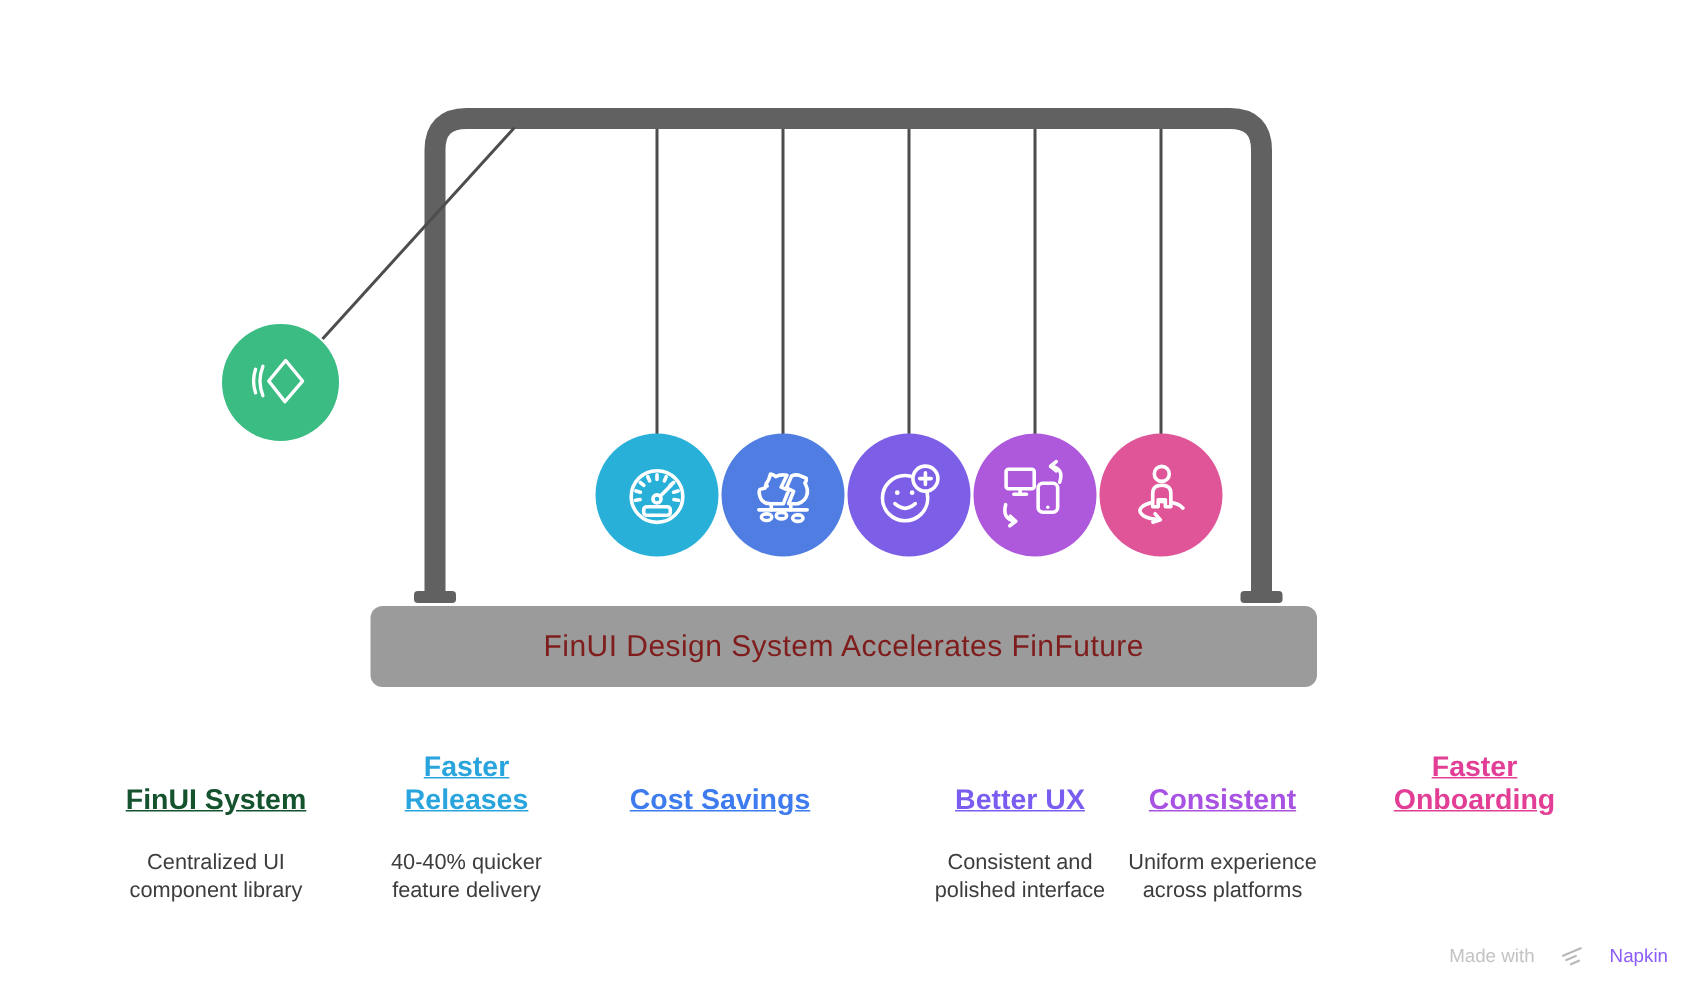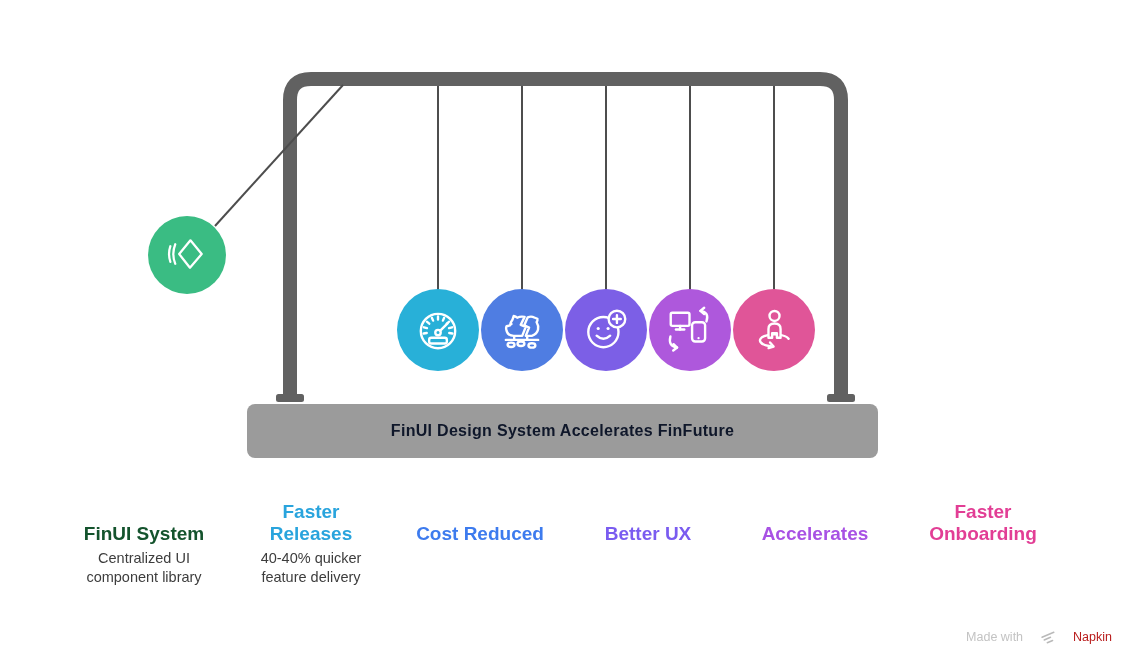--- a/index.html
+++ b/index.html
@@ -16,33 +16,33 @@
   .ball.row{width:82px;height:82px;top:289px}
   .b1{left:397px}.b2{left:481px}.b3{left:565px}.b4{left:649px}.b5{left:733px}
   .icon-svg{stroke:#ffffff;fill:none;stroke-width:2.3;stroke-linecap:round;stroke-linejoin:round}
   .fillball{fill:var(--ball)}
   .dotfill{fill:#ffffff;stroke:none}
   .base{
     position:absolute;left:247px;top:404px;width:631px;height:54px;
     background:var(--base,#9b9b9b);border-radius:8px;
     display:flex;align-items:center;justify-content:center;
   }
-  .base-title{color:#0f172a;font-size:16px;font-weight:bold;letter-spacing:.3px}
+  .base-title{color:#7f1d1d;font-size:20px;font-weight:normal;letter-spacing:.3px}
   .col{position:absolute;top:498px;width:190px;text-align:center}
-  .c1{left:49px}.c2{left:216px}.c3{left:385px}.c4{left:553px}.c5{left:720px}.c6{left:888px}
+  .c1{left:49px}.c2{left:216px}.c3{left:385px}.c4{left:585px}.c5{left:720px}.c6{left:888px}
   .col-title{
     min-height:47px;display:flex;align-items:flex-end;justify-content:center;
-    font-weight:bold;font-size:19px;line-height:22px;white-space:pre-line;
+    font-weight:bold;font-size:19px;line-height:22px;white-space:pre-line;text-decoration:underline;
   }
-  .col-desc{margin-top:4px;font-size:14.5px;line-height:18.5px;color:#3d3d3d;white-space:pre-line}
+  .col-desc{margin-top:21px;font-size:14.5px;line-height:18.5px;color:#3d3d3d;white-space:pre-line}
   .footer{
     position:absolute;right:16px;bottom:10px;display:flex;align-items:center;gap:18px;
     font-size:12.5px;color:#c3c3c3;
   }
-  .footer .brand{color:#b91c1c;font-weight:500}
+  .footer .brand{color:#8b5cf6;font-weight:500}
   .napkin-logo{stroke:#b9b9b9;fill:none;stroke-width:1.5;stroke-linecap:round}
 </style>
 </head>
 <body>
 
 <svg class="frame-svg" width="1128" height="654" viewBox="0 0 1128 654">
   <path class="frame-path" d="M 290 398 L 290 100 Q 290 79 311 79 L 820 79 Q 841 79 841 100 L 841 398"></path>
   <rect class="foot" x="276" y="394" width="28" height="8" rx="2.5"></rect>
   <rect class="foot" x="827" y="394" width="28" height="8" rx="2.5"></rect>
   <line class="string" x1="343" y1="85" x2="215" y2="226"></line>
@@ -128,27 +128,31 @@
   <div class="col-desc">Centralized UI
 component library</div>
 </div>
 <div class="col c2">
   <div class="col-title" style="color: rgb(41, 164, 221);">Faster
 Releases</div>
   <div class="col-desc">40-40% quicker
 feature delivery</div>
 </div>
 <div class="col c3">
-  <div class="col-title" style="color: rgb(61, 123, 238);">Cost Reduced</div>
+  <div class="col-title" style="color: rgb(61, 123, 238);">Cost Savings</div>
 </div>
 <div class="col c4">
   <div class="col-title" style="color: rgb(122, 92, 240);">Better UX</div>
+  <div class="col-desc">Consistent and
+polished interface</div>
 </div>
 <div class="col c5">
-  <div class="col-title" style="color: rgb(168, 82, 228);">Accelerates</div>
+  <div class="col-title" style="color: rgb(168, 82, 228);">Consistent</div>
+  <div class="col-desc">Uniform experience
+across platforms</div>
 </div>
 <div class="col c6">
   <div class="col-title" style="color: rgb(226, 62, 149);">Faster
 Onboarding</div>
 </div>
 
 <div class="footer">
   <span>Made with</span>
   <svg class="napkin-logo" width="14" height="13" viewBox="0 0 14 13">
     <path d="M1 6.2 L12.8 1.2"></path>

